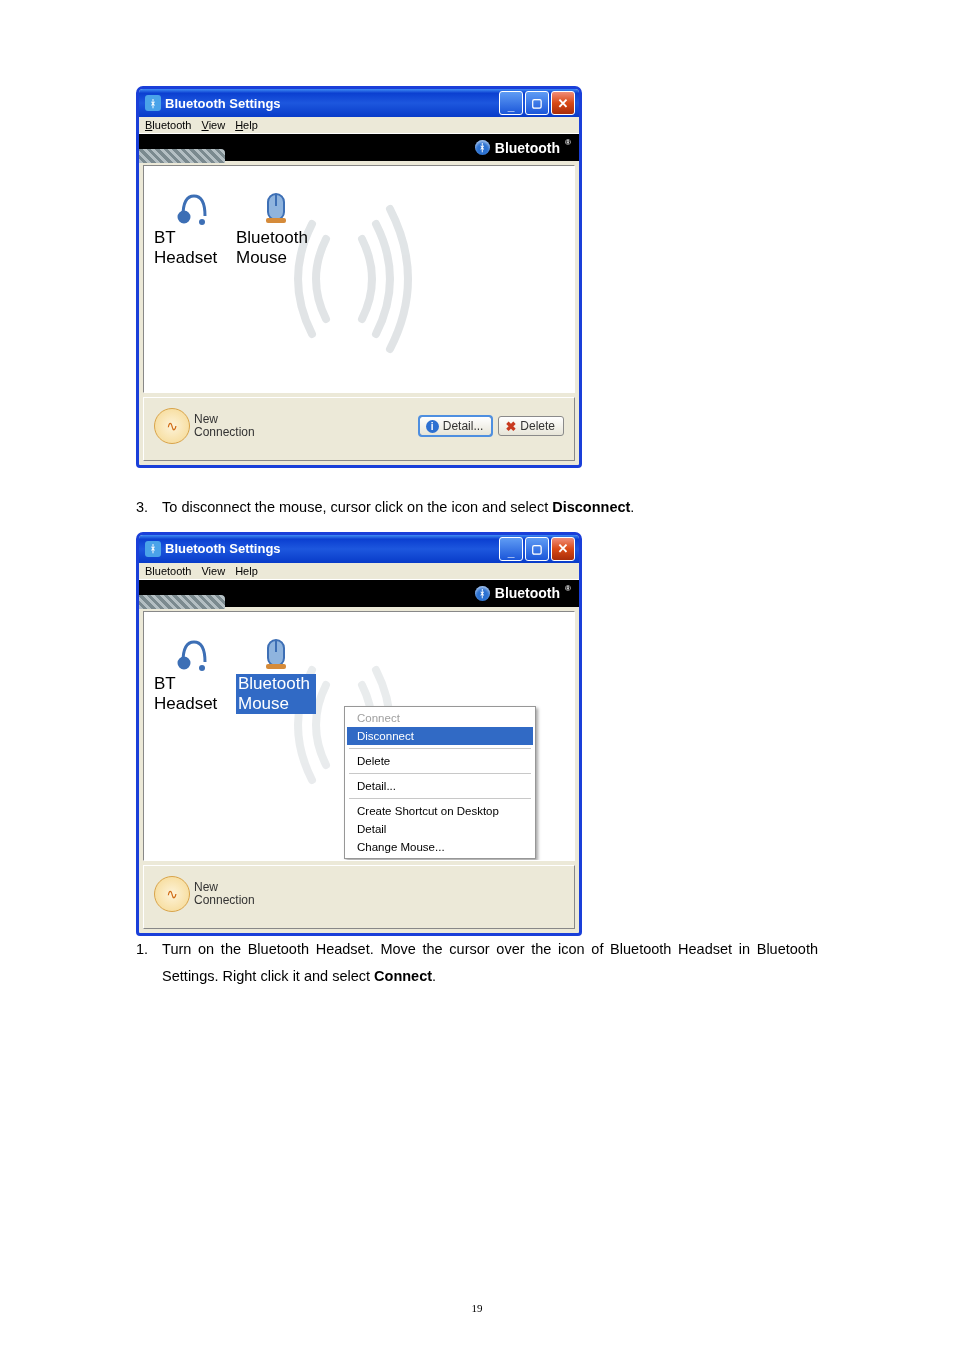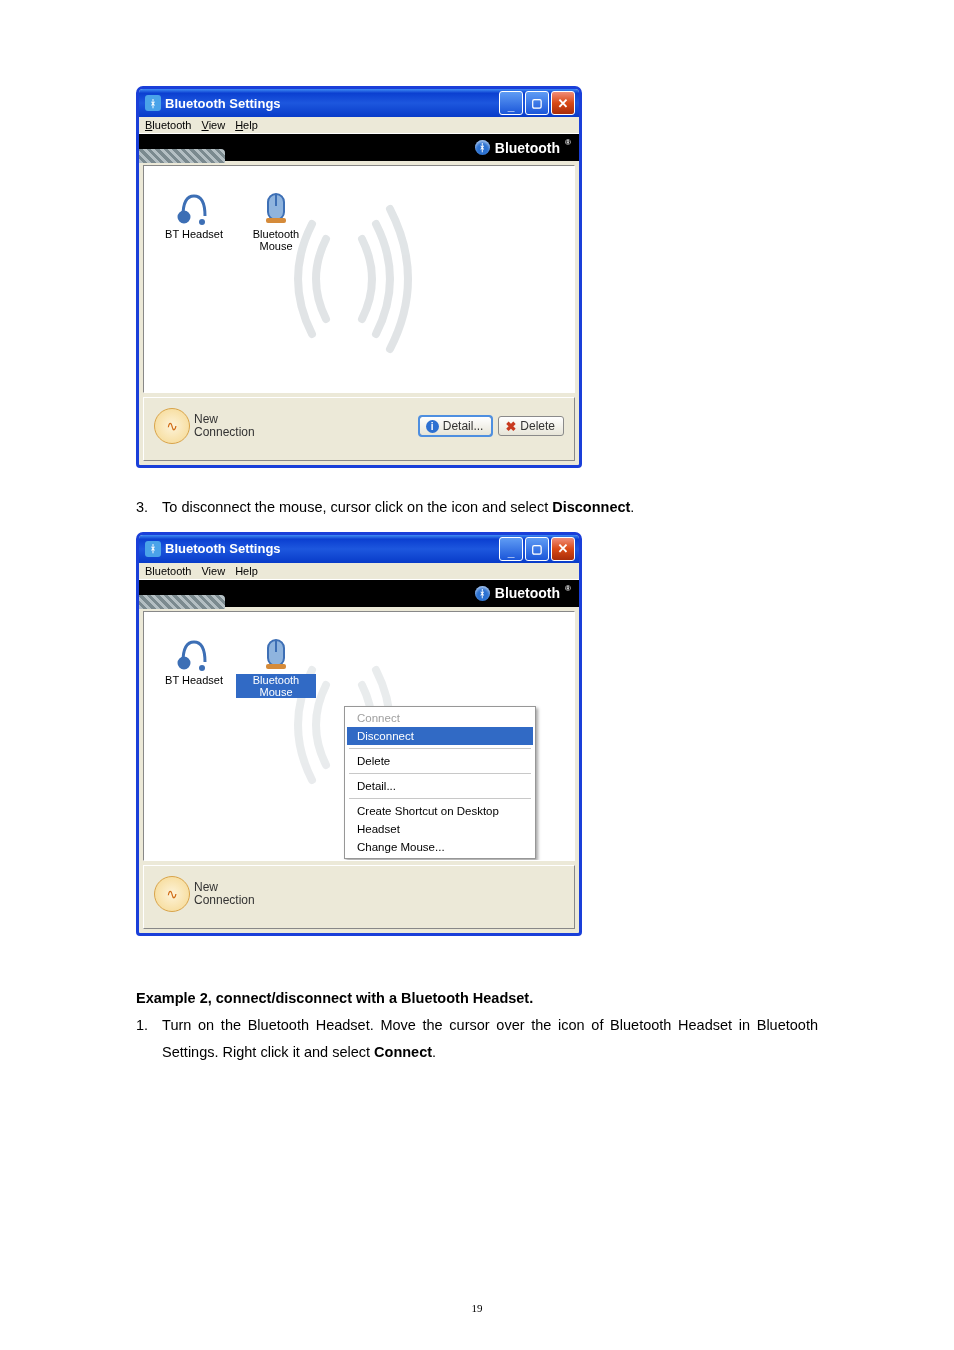--- a/index.html
+++ b/index.html
@@ -117,22 +117,21 @@
   .content-area.short { height:248px; }
   .waves {
     position:absolute;
     left:120px; top:28px;
     width:160px;height:170px;
     opacity:.55;
   }
   .dev {
     position:absolute;
     width:80px;
-    text-align:center;
-    font-size:11px;
+    font-size:17px;
     color:#000;
   }
   .dev .dicon {
     width:40px;height:40px;
     margin:0 auto 2px auto;
     display:flex;align-items:flex-end;justify-content:center;
   }
   .dev.selected .label {
     background:#316ac5;
     color:#fff;
@@ -374,33 +373,32 @@
 
       <div class="context-menu">
         <div class="mi disabled">Connect</div>
         <div class="mi hl">Disconnect</div>
         <div class="sep"></div>
         <div class="mi">Delete</div>
         <div class="sep"></div>
         <div class="mi">Detail...</div>
         <div class="sep"></div>
         <div class="mi">Create Shortcut on Desktop</div>
-        <div class="mi">Headset</div>
+        <div class="mi">Detail</div>
         <div class="mi">Change Mouse...</div>
       </div>
     </div>
     <div class="bottom-bar no-right-btns">
       <div class="newconn">
         <div class="ant">∿</div>
         <div><span>New</span><br><span>Connection</span></div>
       </div>
 
     </div>
   </div>
 
-  <div class="heading">Example 2, connect/disconnect with a Bluetooth Headset.</div>
   <div class="numlist body-text2">
     <div class="num">1.</div>
     <div class="txt"><span>Turn on the Bluetooth Headset. Move the cursor over the icon of Bluetooth Headset in Bluetooth Settings. Right click it and select </span><b>Connect</b><span>.</span></div>
   </div>
 
   <div class="page-num">19</div>
 </div>
 
 </body></html>

